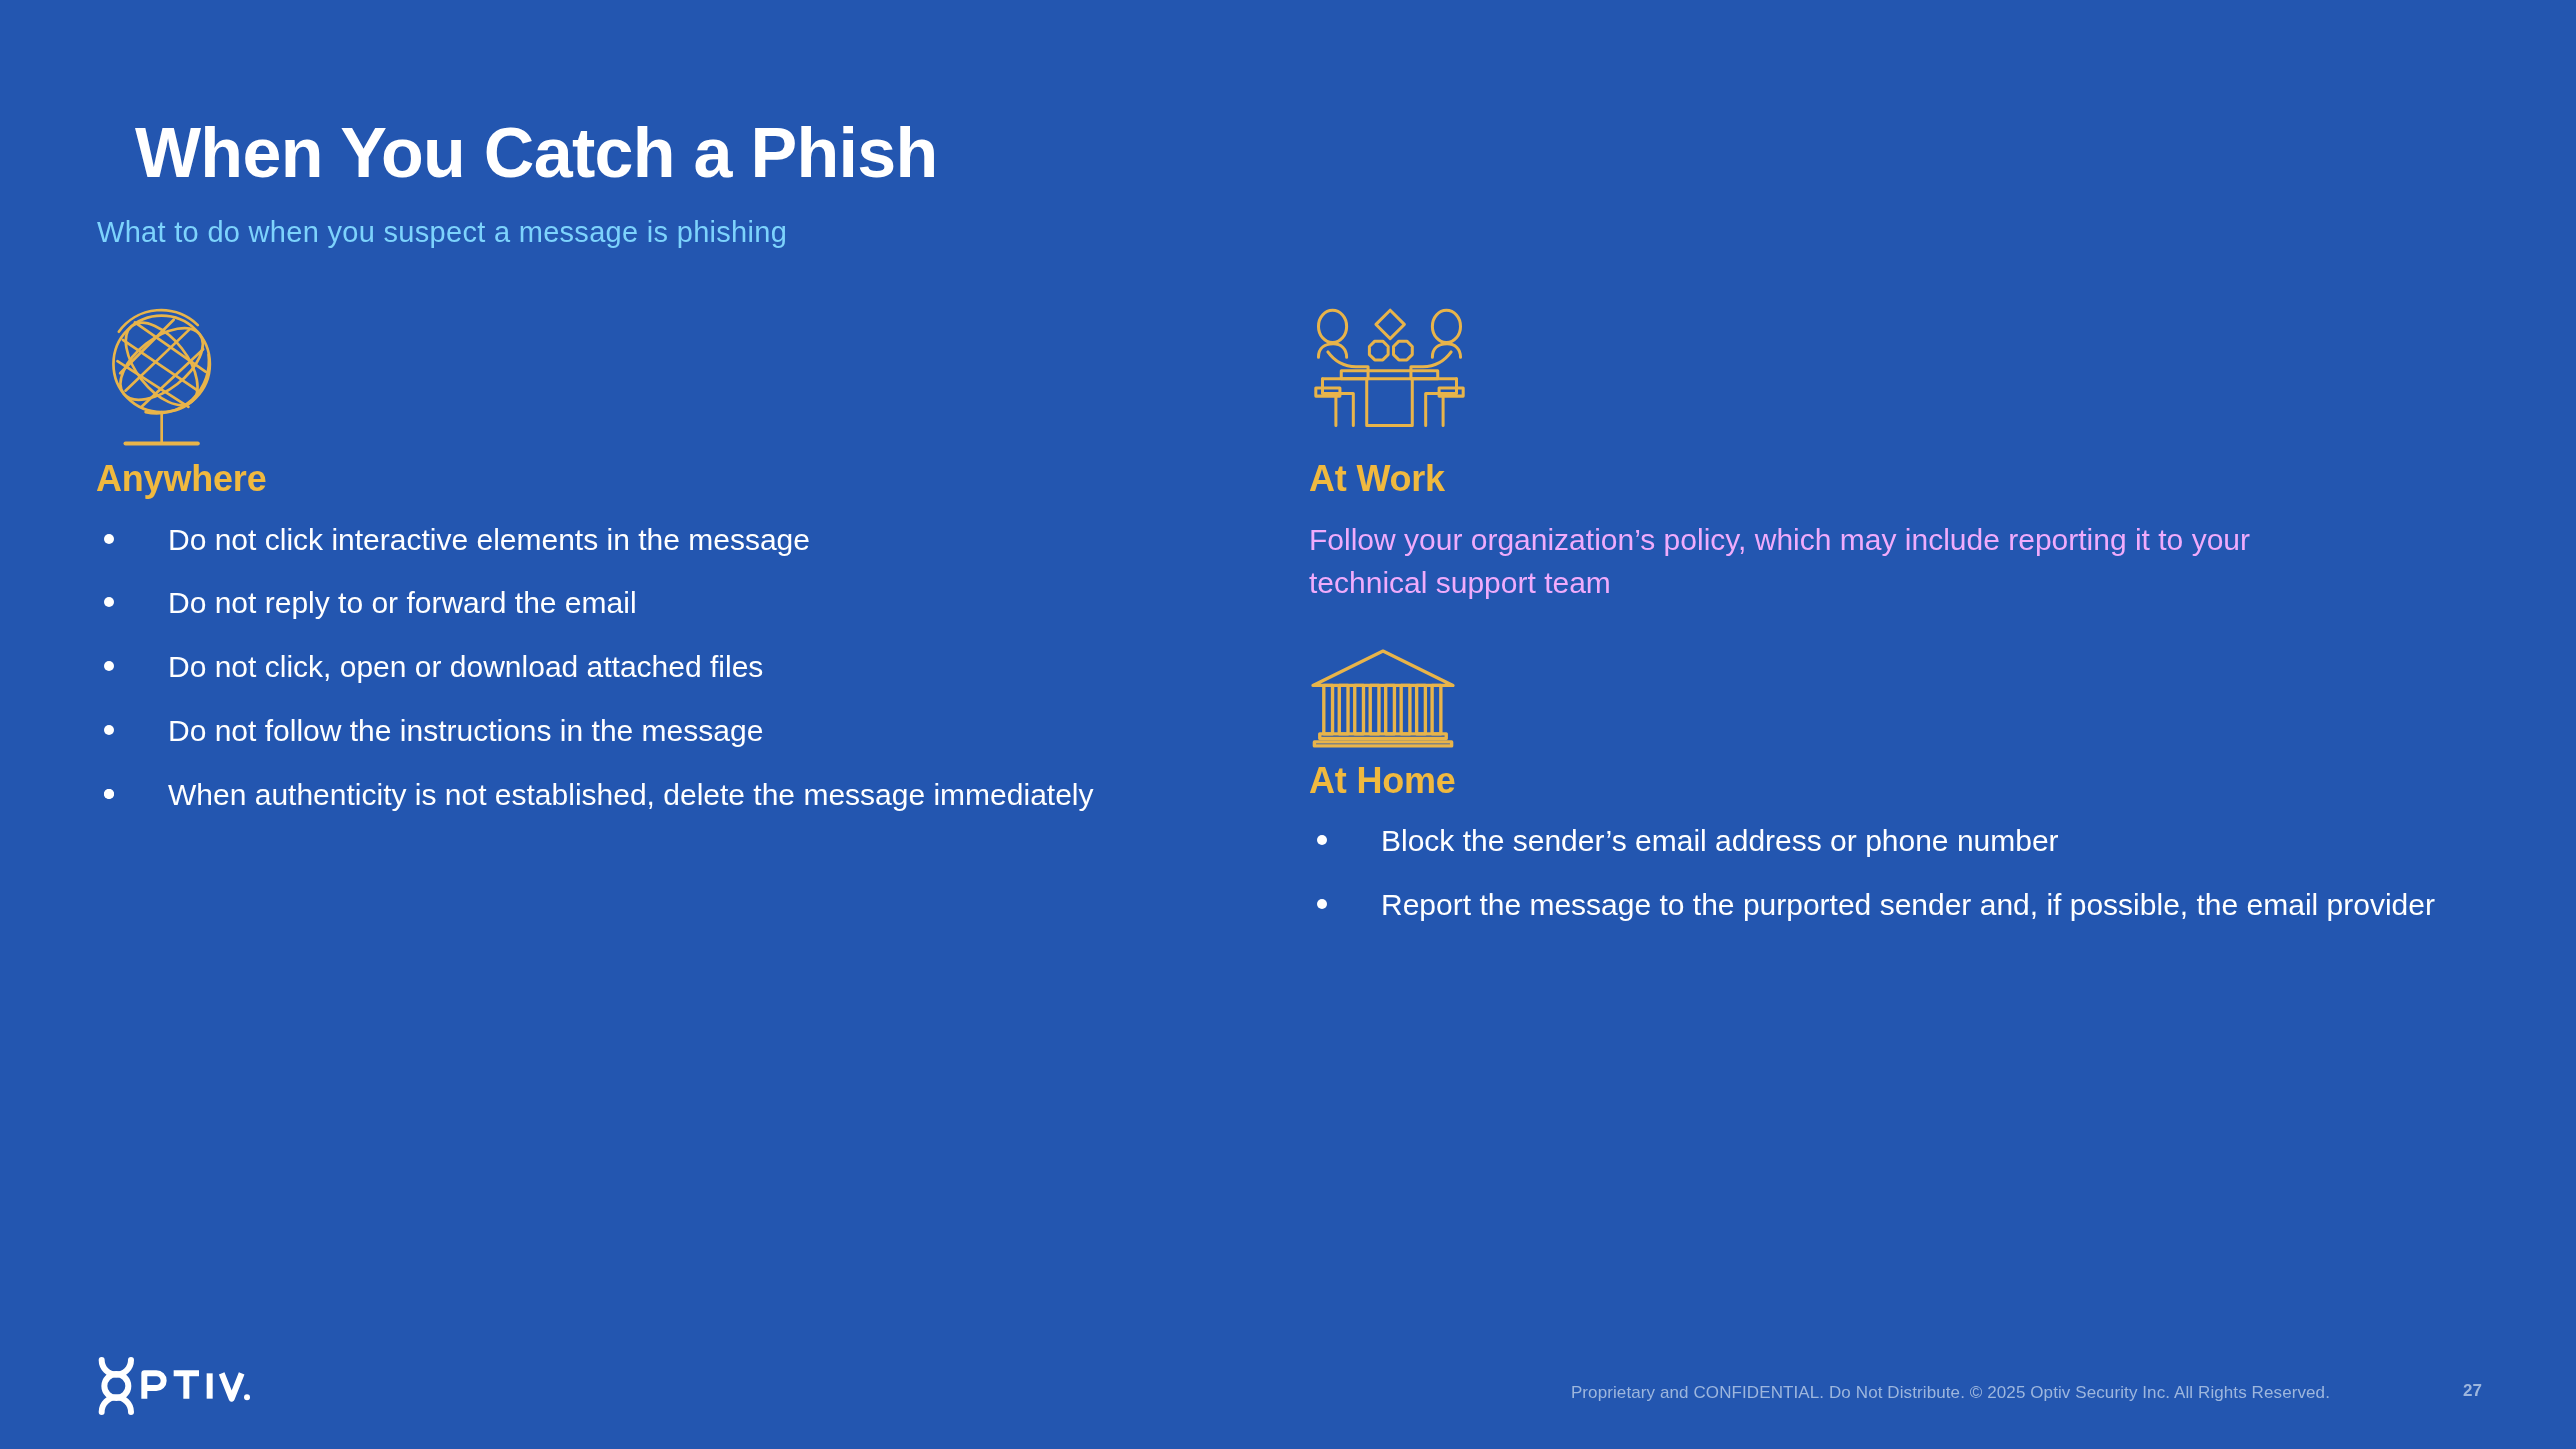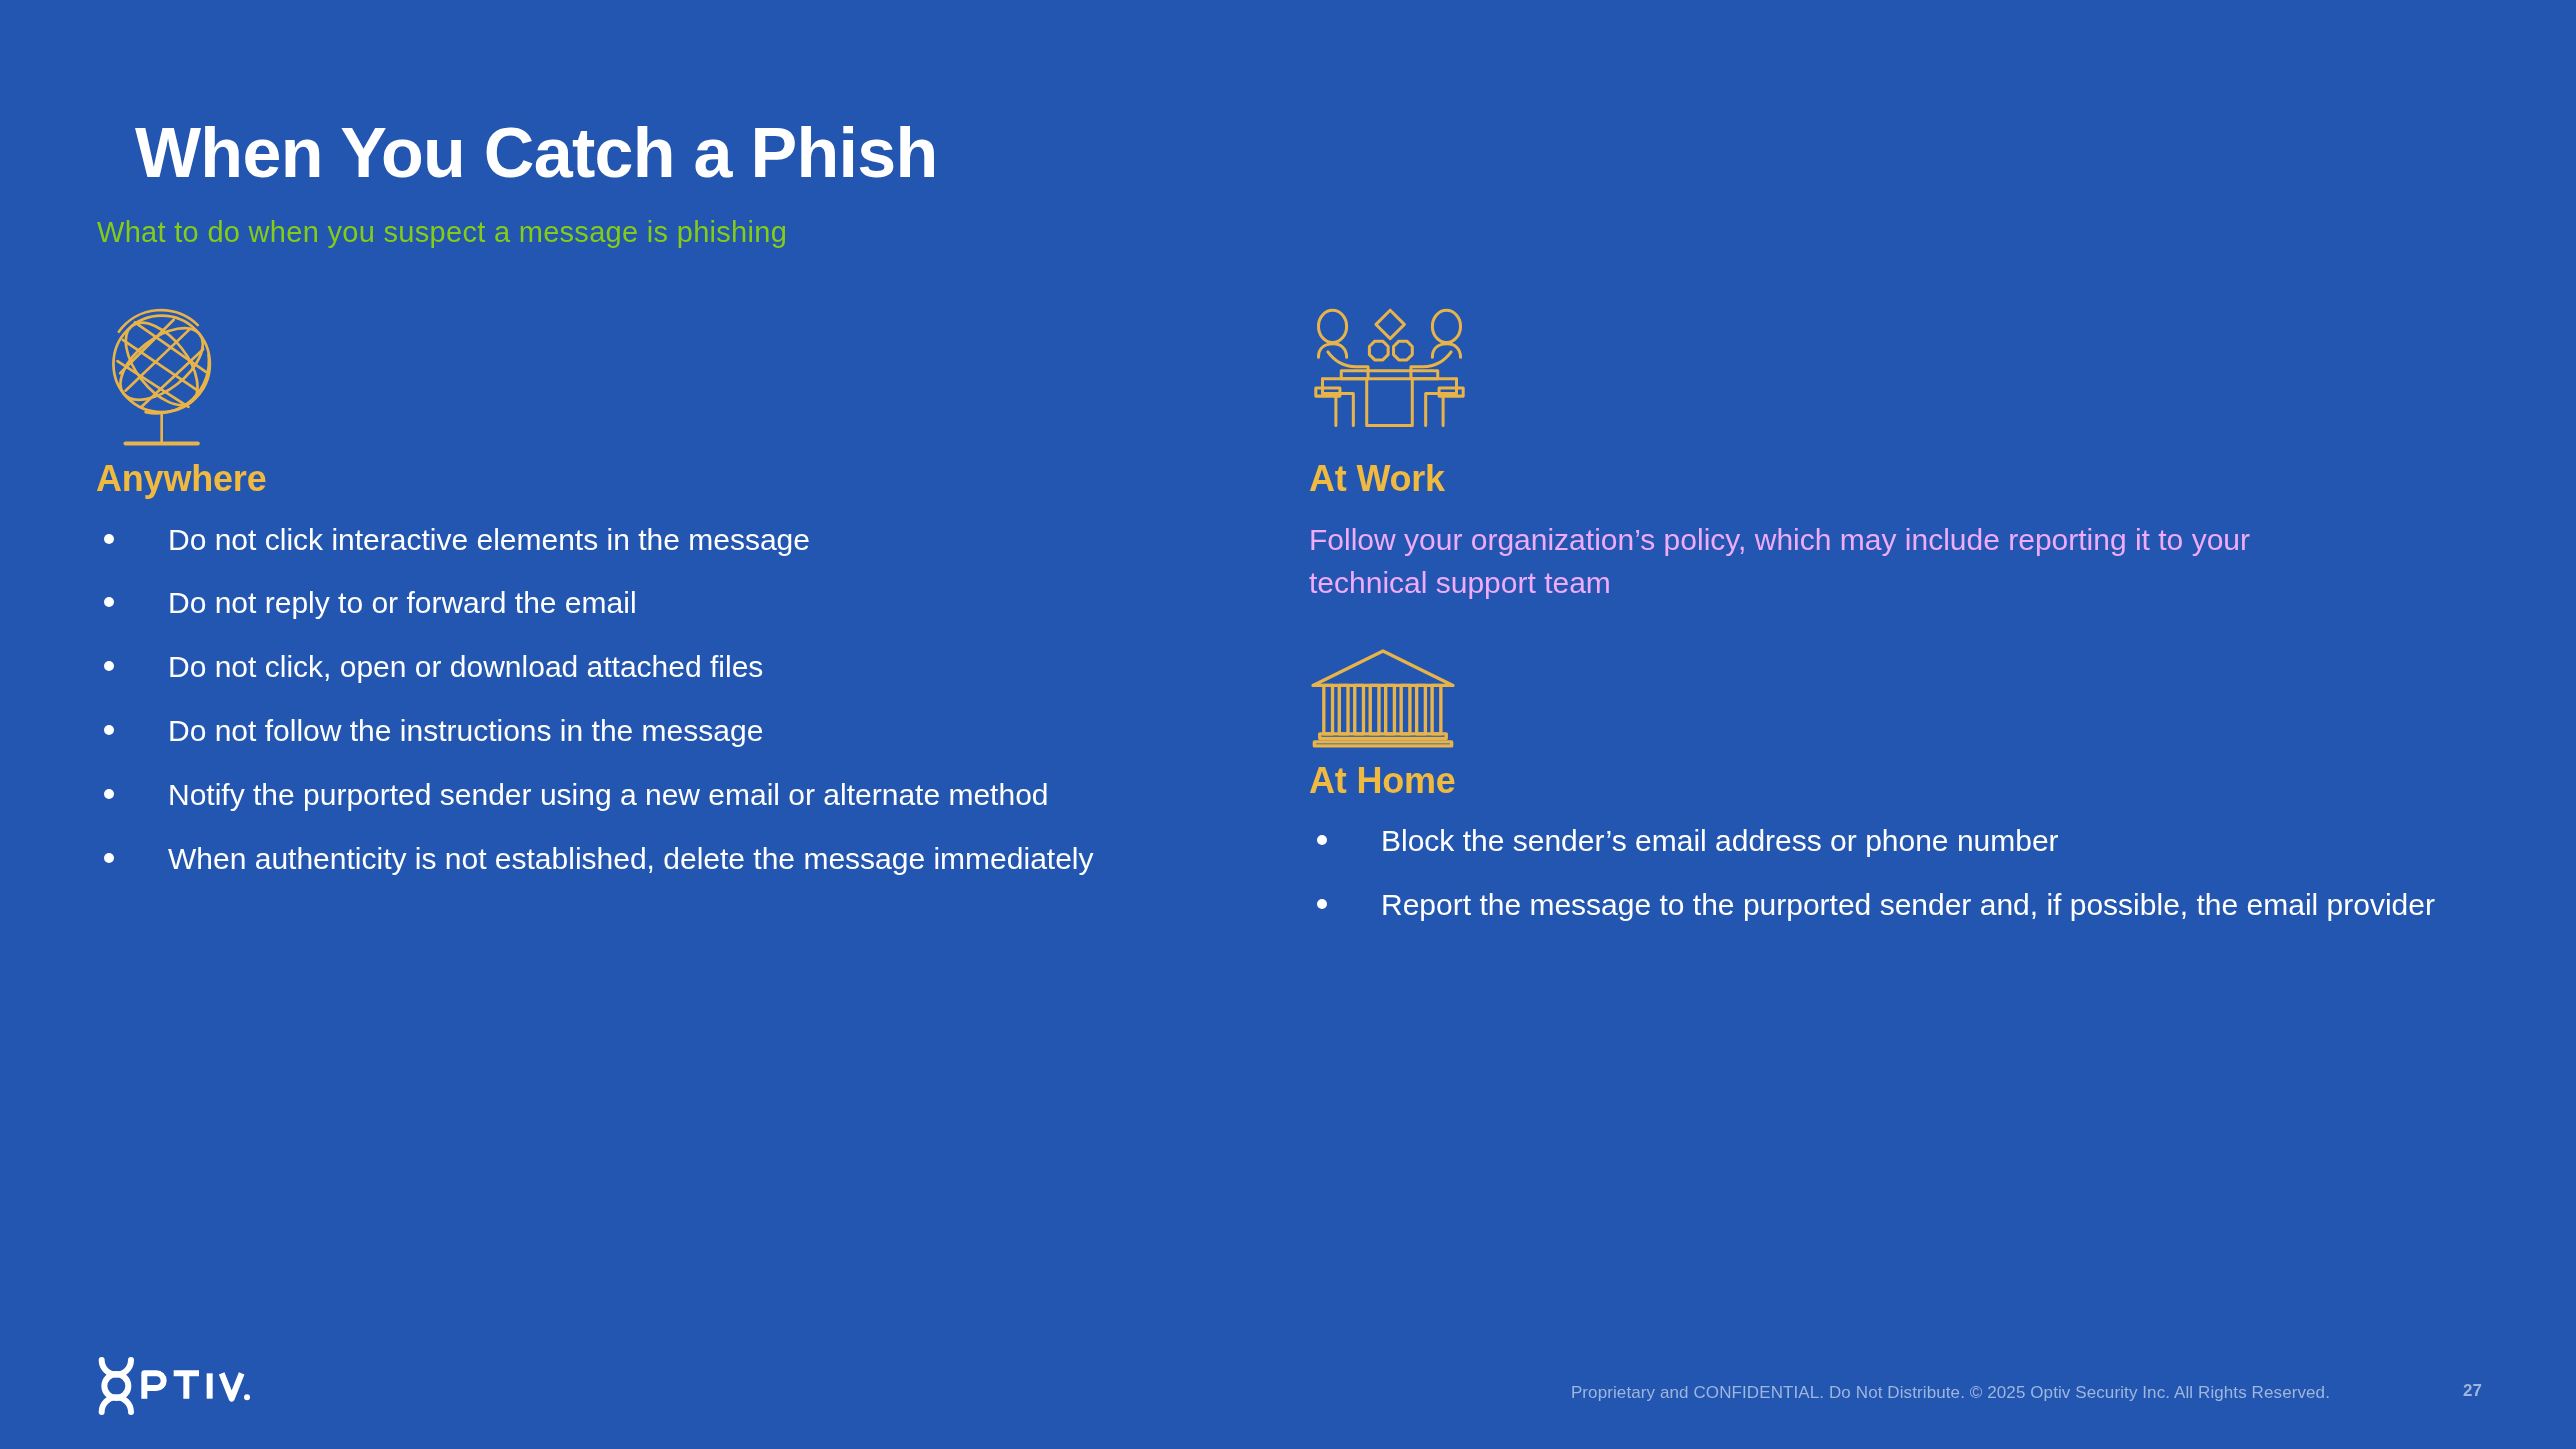--- a/index.html
+++ b/index.html
@@ -30,21 +30,21 @@
     font-weight: 700;
     letter-spacing: -0.7px;
     line-height: 1.05;
     white-space: nowrap;
     margin-left: 39px;
   }
   .subtitle {
     position: absolute;
     left: 97px;
     top: 216px;
-    color: #84cc16;
+    color: #7dd3fc;
     font-size: 29px;
     font-weight: 400;
     letter-spacing: 0.3px;
     white-space: nowrap;
   }
 
   
   .col-left {
     position: absolute;
     left: 96px;
@@ -180,21 +180,20 @@
       <li>
         <span class="dot"></span>
         <span>Do not click, open or download attached files</span>
       </li>
       <li>
         <span class="dot"></span>
         <span>Do not follow the instructions in the message</span>
       </li>
       <li>
         <span class="dot"></span>
-        <span>Notify the purported sender using a new email or alternate method</span>
       </li>
       <li>
         <span class="dot"></span>
         <span>When authenticity is not established, delete the message immediately</span>
       </li>
     </ul>
   </div>
 
   <div class="col-right">
 

